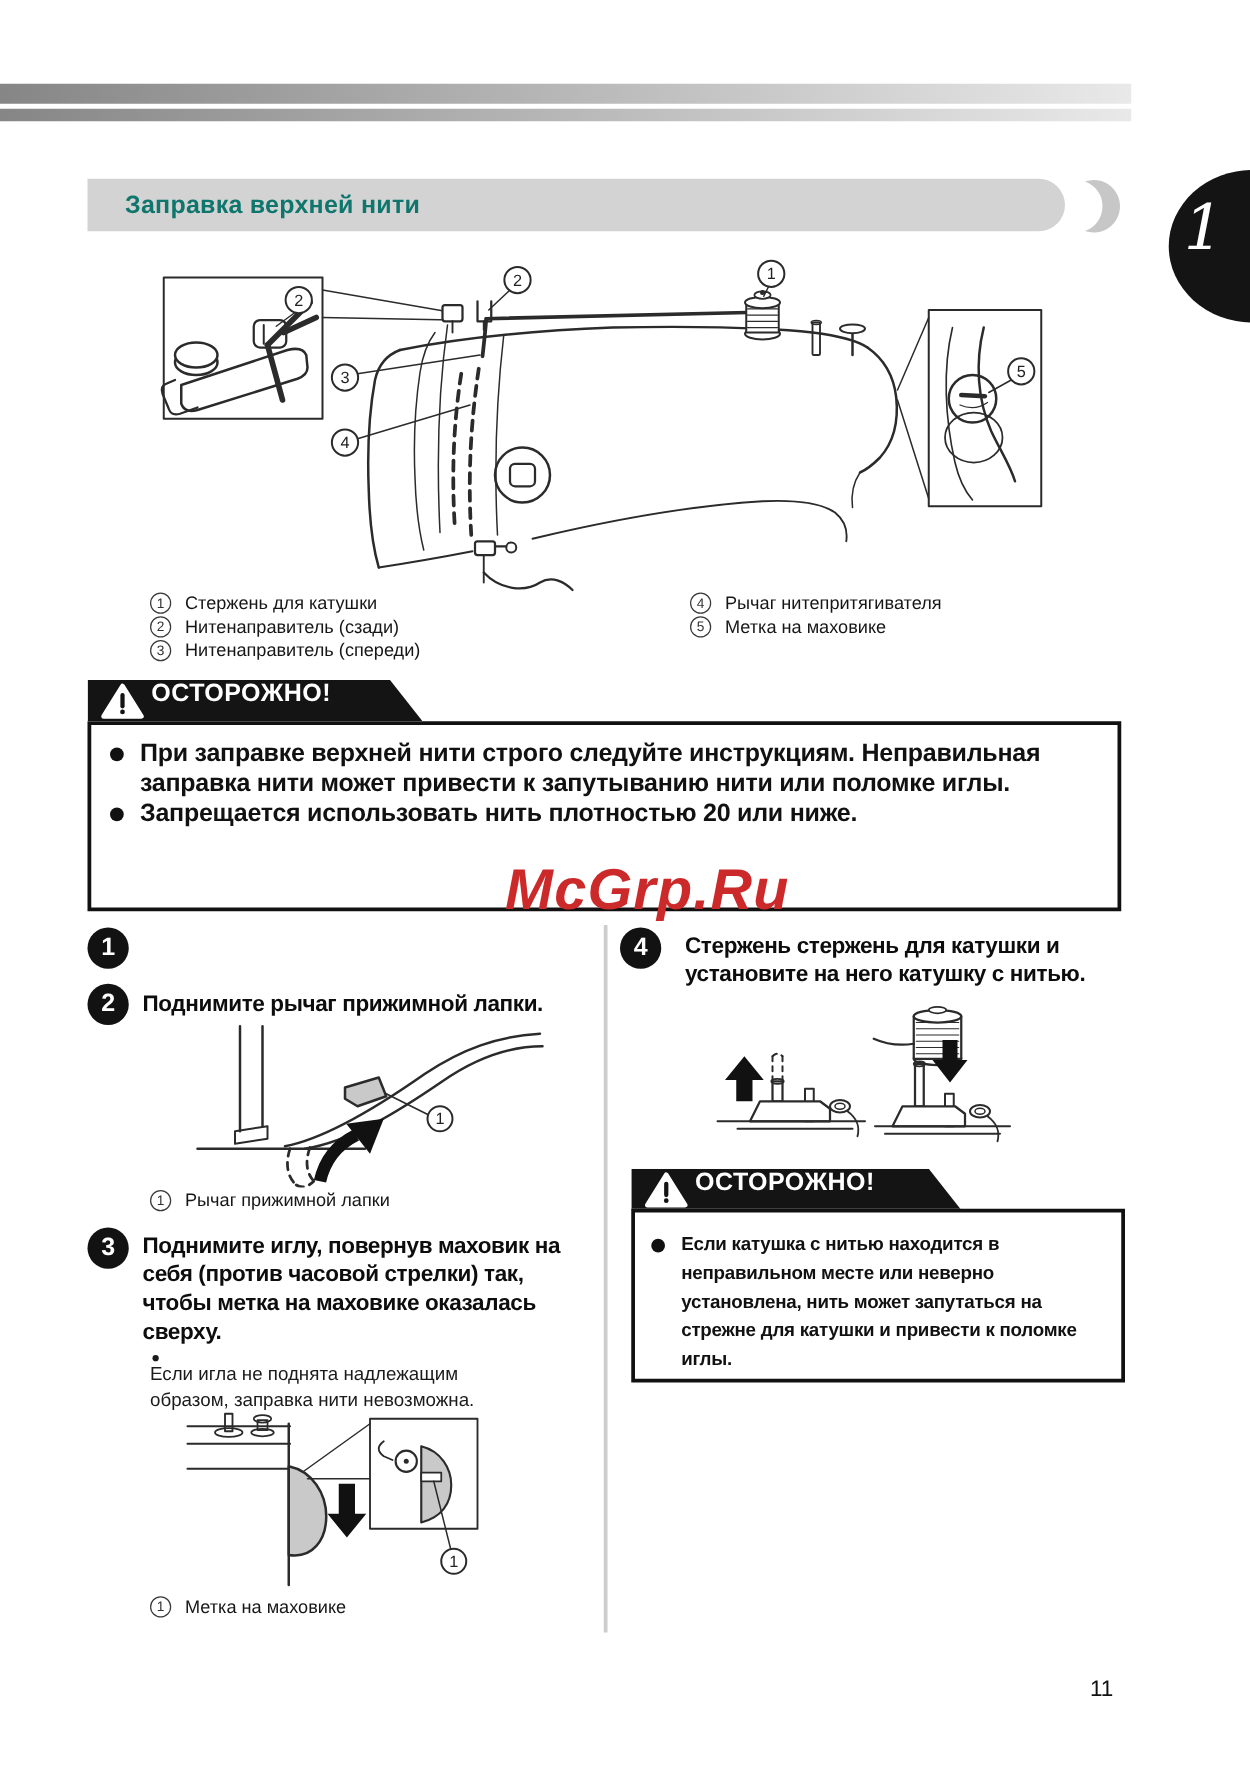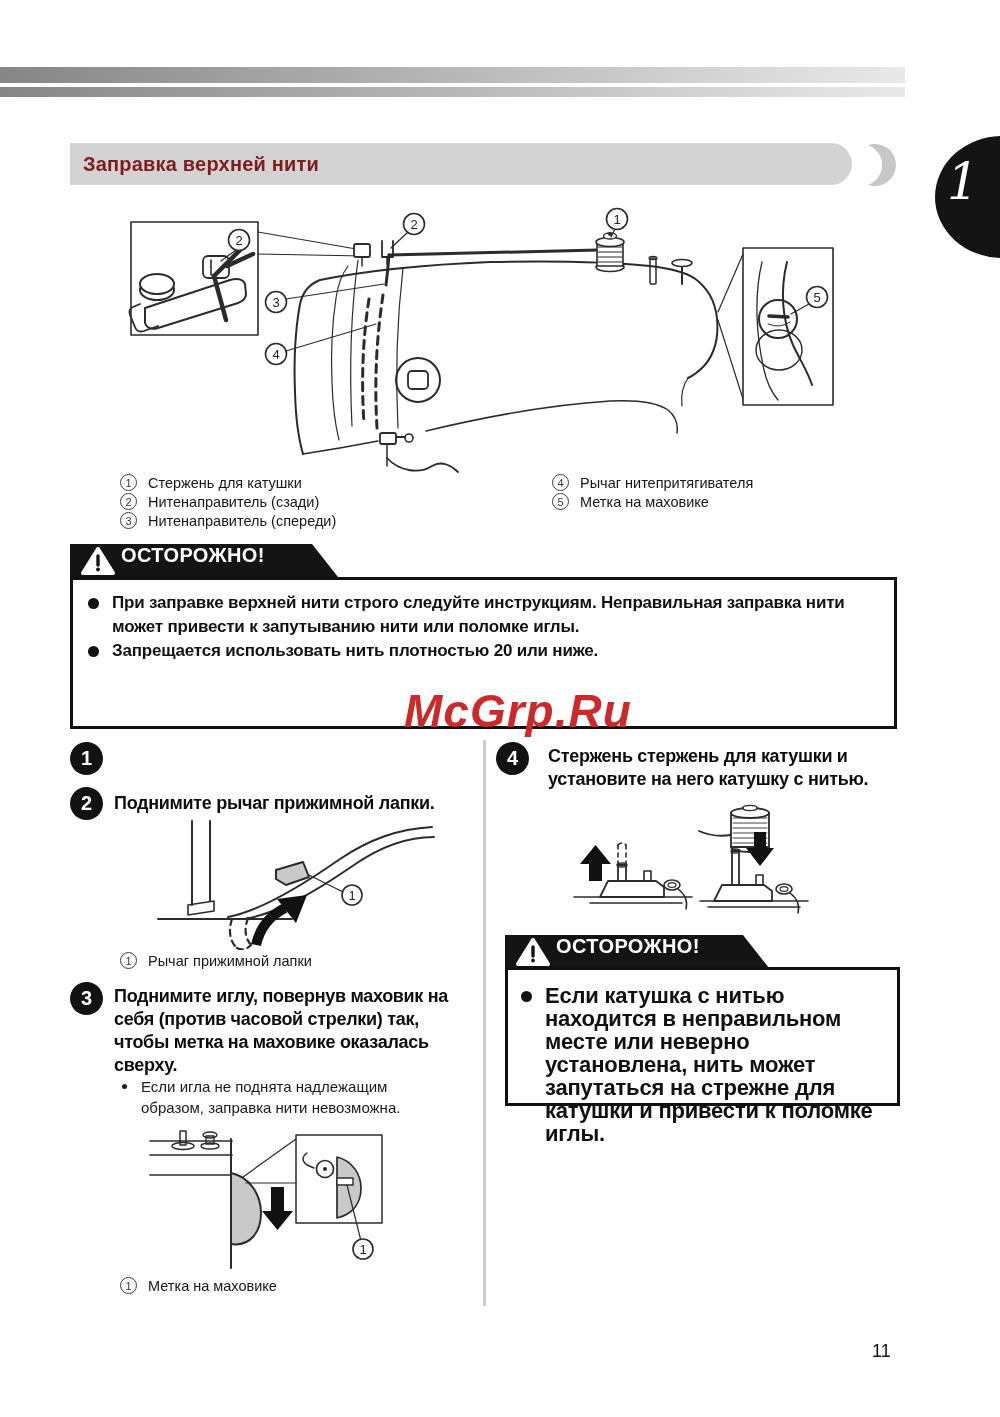--- a/index.html
+++ b/index.html
@@ -7,21 +7,21 @@
         font-family:"Liberation Sans",sans-serif;color:#111;}
 
   
   .topbar{position:absolute;left:0;width:905px;background:linear-gradient(to right,#868686,#e9e9e9);}
   .topbar1{top:67px;height:16px;}
   .topbar2{top:87px;height:10px;}
 
   
   .section-header{position:absolute;left:70px;top:143px;width:782px;height:42px;background:#d3d3d3;
                   border-radius:0 21px 21px 0;display:flex;align-items:center;}
-  .section-title{font-size:20px;font-weight:bold;padding-left:13px;letter-spacing:0.2px;color:#7f1d1d;}
+  .section-title{font-size:20px;font-weight:bold;padding-left:30px;letter-spacing:0.2px;color:#0f766e;}
   .header-crescent{position:absolute;left:851px;top:143px;}
 
   
   .chapter-tab{position:absolute;left:935px;top:136px;width:134px;height:122px;background:#141414;border-radius:50%;}
   .chapter-num{position:absolute;left:947px;top:157px;font-family:"DejaVu Serif",serif;font-style:italic;
                font-size:50px;color:#fff;line-height:1;}
 
   
   .fig{position:absolute;}
   .fig path,.fig line,.fig rect,.fig circle,.fig ellipse,.fig polyline,.fig polygon{vector-effect:none;}
@@ -36,36 +36,36 @@
   .caution-banner{position:absolute;height:33px;background:#141414;
                   clip-path:polygon(0 0,calc(100% - 26px) 0,100% 100%,0 100%);
                   display:flex;align-items:flex-start;}
   .caution-title{color:#fff;font-size:20px;font-weight:bold;letter-spacing:0.4px;padding-left:51px;}
   .warn-icon{position:absolute;left:10px;top:2px;}
   .caution-box{position:absolute;border:3px solid #111;box-sizing:border-box;background:#fff;}
   .bullet-row{display:flex;align-items:flex-start;}
   .dot{width:11px;height:11px;border-radius:50%;background:#111;flex:0 0 auto;margin:7px 13px 0 0;}
   .caution-box p{margin:0;font-weight:bold;}
   .box1{padding:11px 12px 0 15px;}
-  .box1 p{font-size:17px;line-height:24px;width:736px;letter-spacing:-0.2px;}
+  .box1 p{font-size:20px;line-height:24px;width:736px;letter-spacing:-0.2px;}
   .box1 .bullet-row{margin-bottom:0px;}
   .box2{padding:14px 8px 0 13px;}
-  .box2 p{font-size:22px;line-height:23px;width:352px;letter-spacing:-0.2px;}
+  .box2 p{font-size:15px;line-height:23px;width:352px;letter-spacing:-0.2px;}
 
   
   .watermark{position:absolute;left:404px;top:684px;font-size:46px;font-style:italic;font-weight:bold;
              color:#cc2a2a;letter-spacing:1px;white-space:nowrap;}
 
   
   .col-divider{position:absolute;left:483px;top:740px;width:3px;height:566px;background:#cdcdcd;}
 
   .step-badge{position:absolute;width:33px;height:33px;border-radius:50%;background:#121212;color:#fff;
               display:flex;align-items:center;justify-content:center;font-size:20px;font-weight:bold;}
   .step-text{position:absolute;font-weight:bold;font-size:18px;line-height:23px;letter-spacing:-0.3px;color:#0d0d0d;}
-  .note-row{position:absolute;display:flex;font-size:15px;line-height:21px;color:#1a1a1a;}
+  .note-row{position:absolute;display:flex;font-size:15px;line-height:21px;color:#1a1a1a;flex-direction:column;}
   .note-dot{width:5px;height:5px;border-radius:50%;background:#1a1a1a;flex:0 0 auto;margin:8px 14px 0 2px;}
 
   .page-num{position:absolute;left:872px;top:1341px;font-size:18px;color:#111;}
 </style>
 </head>
 <body>
 
 <div class="page">
 
   <div class="topbar topbar1"></div>

